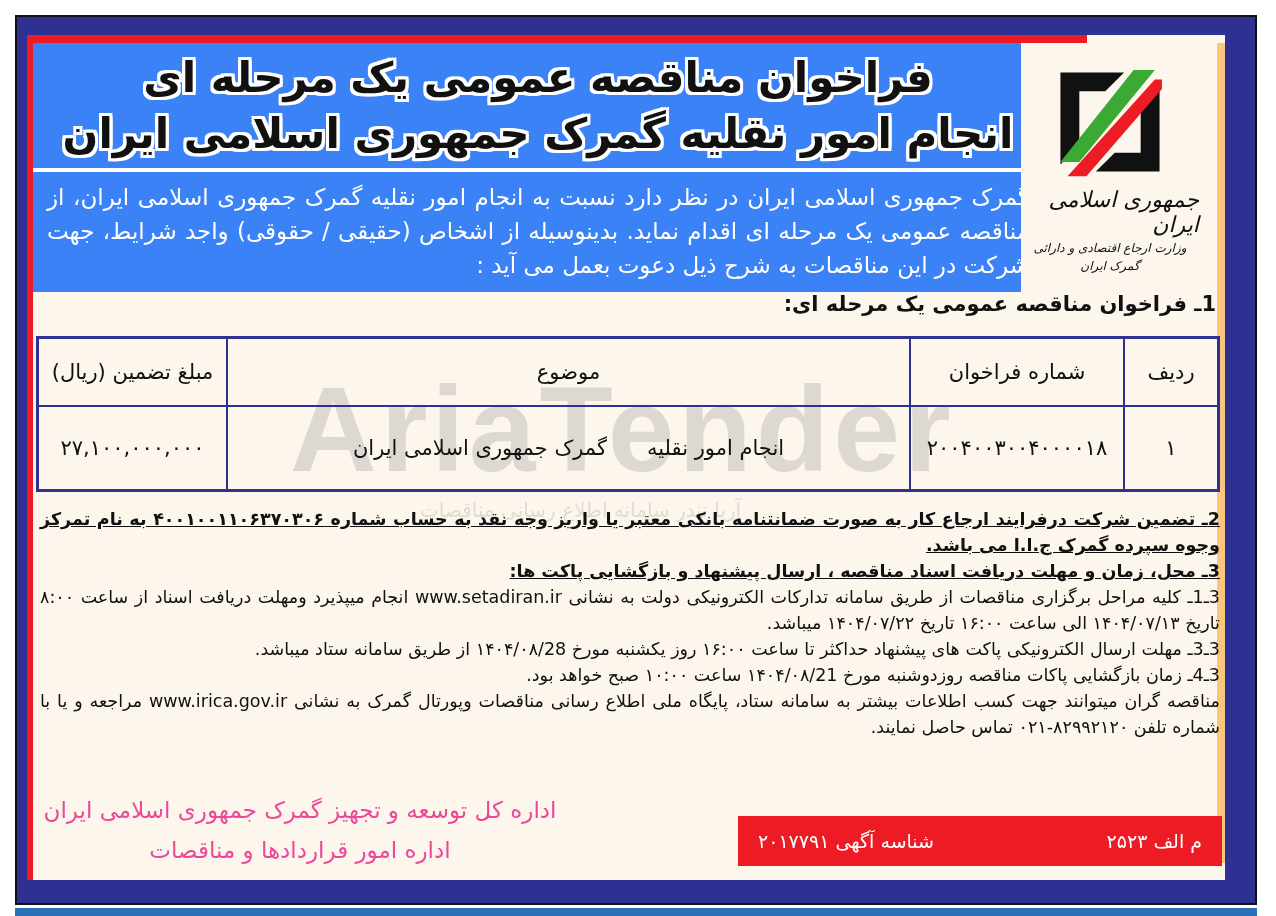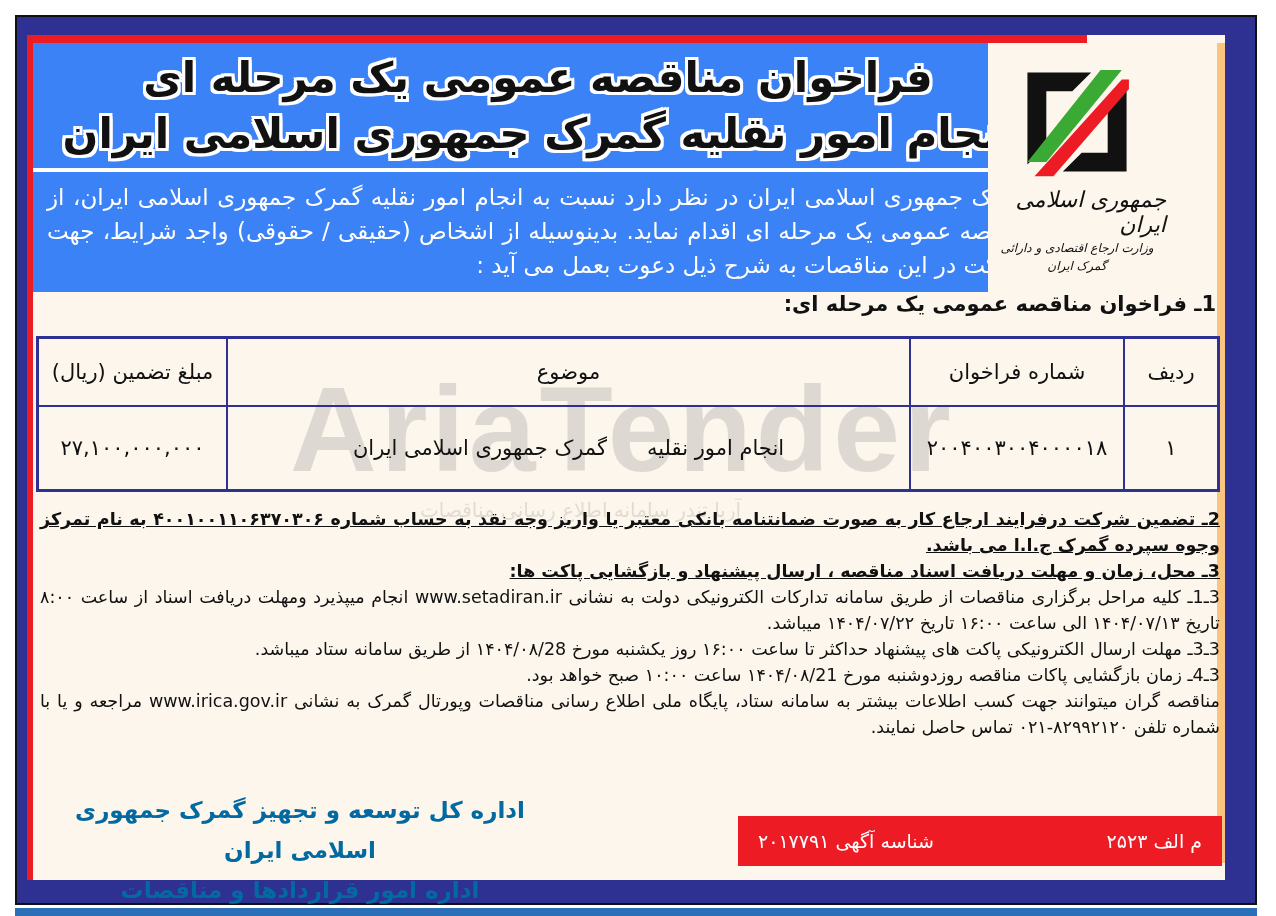--- a/index.html
+++ b/index.html
@@ -13,21 +13,21 @@
   .orange-banner { position:absolute; left:16px; top:26px; width:1010px; height:125px; background:#3b82f6;
                    display:flex; flex-direction:column; align-items:center; justify-content:center;
                    border-bottom:4px solid #fff; }
   .banner-line { font-family:"DejaVu Sans", sans-serif; font-weight:bold; font-size:42px; color:#111;
                  line-height:56px; direction:rtl;
                  text-shadow: -3px -3px 0 #fff, 3px -3px 0 #fff, -3px 3px 0 #fff, 3px 3px 0 #fff,
                               0 3px 0 #fff, 0 -3px 0 #fff, 3px 0 0 #fff, -3px 0 0 #fff; }
   .blue-intro { position:absolute; left:16px; top:155px; width:1010px; height:120px; background:#3b82f6;
                 color:#fff; direction:rtl; box-sizing:border-box; padding:8px 14px 0 14px;
                 font-size:23px; line-height:34px; text-align:justify; }
-  .logo-panel { position:absolute; left:971px; top:26px; width:178px; height:255px; background:#fdf6ec;
+  .logo-panel { position:absolute; left:1004px; top:26px; width:178px; height:255px; background:#fdf6ec;
                 display:flex; flex-direction:column; align-items:center; }
   .orange-strip-r { position:absolute; left:1200px; top:26px; width:8px; height:820px; background:#f9c57f; }
   .blue-strip-r { position:absolute; left:1208px; top:90px; width:20px; height:760px; background:#2e3192; }
   .logo-svg { margin-top:20px; }
   .logo-title { font-family:"DejaVu Serif", serif; font-size:22px; color:#111; direction:rtl; margin-top:6px; font-style:italic; }
   .logo-sub { font-family:"DejaVu Serif", serif; font-size:12px; color:#111; direction:rtl; margin-top:4px; font-style:italic; }
   .section1-title { position:absolute; right:60px; top:292px; direction:rtl; font-size:21px; font-weight:bold; color:#111; }
   table.tender { position:absolute; left:36px; top:336px; width:1184px; border-collapse:collapse; direction:rtl;
                  border:3px solid #2e3192; background:transparent; }
   table.tender td, table.tender th { border:2px solid #2e3192; font-size:21px; color:#111; font-weight:normal; }
@@ -40,21 +40,21 @@
   .watermark { position:absolute; left:290px; top:360px; font-size:120px; font-weight:bold; color:rgba(140,140,140,0.28);
                font-family:"Liberation Sans", sans-serif; letter-spacing:4px; pointer-events:none; }
   .watermark-sub { position:absolute; left:420px; top:498px; font-size:20px; color:rgba(140,140,140,0.25);
                    direction:rtl; pointer-events:none; }
   .body-text { position:absolute; left:40px; top:506px; width:1180px; direction:rtl; font-size:17.5px;
                line-height:26px; color:#111; text-align:justify; }
   .body-text p { margin:0; }
   .body-text .bold { font-weight:bold;text-decoration:underline; }
   .ltr { direction:ltr; unicode-bidi:embed; }
   .footer-org { position:absolute; left:40px; top:790px; width:520px; direction:rtl; text-align:center;
-                color:#0369a1; font-weight:bold; font-size:23px; line-height:40px; }
+                color:#ec4899; font-weight:normal; font-size:23px; line-height:40px; }
   .ad-id-box { position:absolute; left:738px; top:816px; width:484px; height:50px; background:#ed1c24;
                color:#fff; direction:rtl; display:flex; align-items:center; justify-content:space-between;
                padding:0 20px; box-sizing:border-box; font-size:19px; }
   .bottom-band { position:absolute; left:15px; top:908px; width:1242px; height:8px; background:#2a6fb8; }
 </style>
 </head>
 <body>
 
 <div class="frame">
   <div class="inner"></div>

